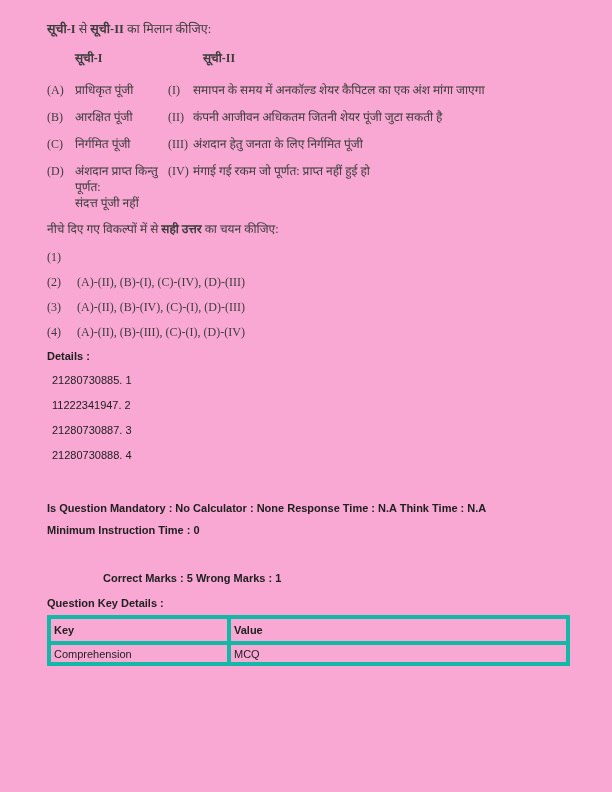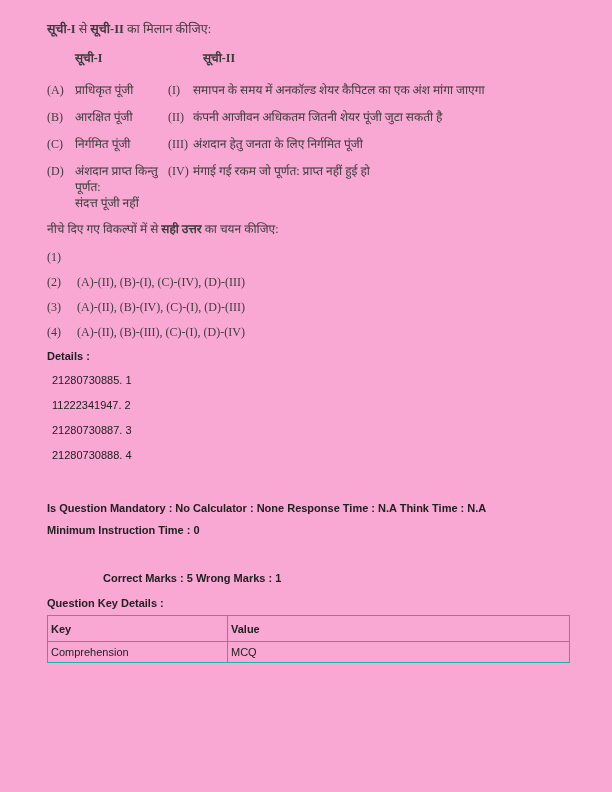--- a/index.html
+++ b/index.html
@@ -48,21 +48,21 @@
   .meta .mline { height: 22px; white-space: nowrap; }
   .marks-line { position: absolute; top: 572px; left: 58px; white-space: nowrap; margin-left: 45px; }
   .key-heading { position: absolute; top: 597px; left: 47px; white-space: nowrap; }
 
   table.key-table {
     position: absolute; top: 615px; left: 47px;
     width: 523px; border-collapse: collapse;
     font-size: 11px; color: #212121;
   }
   table.key-table th, table.key-table td {
-    border: 1px solid #14b8a6;
+    border: 4px solid #14b8a6;
     text-align: left; vertical-align: middle;
     padding: 0 0 0 3px;
   }
   table.key-table th { font-weight: bold; height: 26px; }
   table.key-table td { font-weight: normal; height: 21px; }
   table.key-table .col-key { width: 180px; }
 </style>
 </head>
 <body>
 

